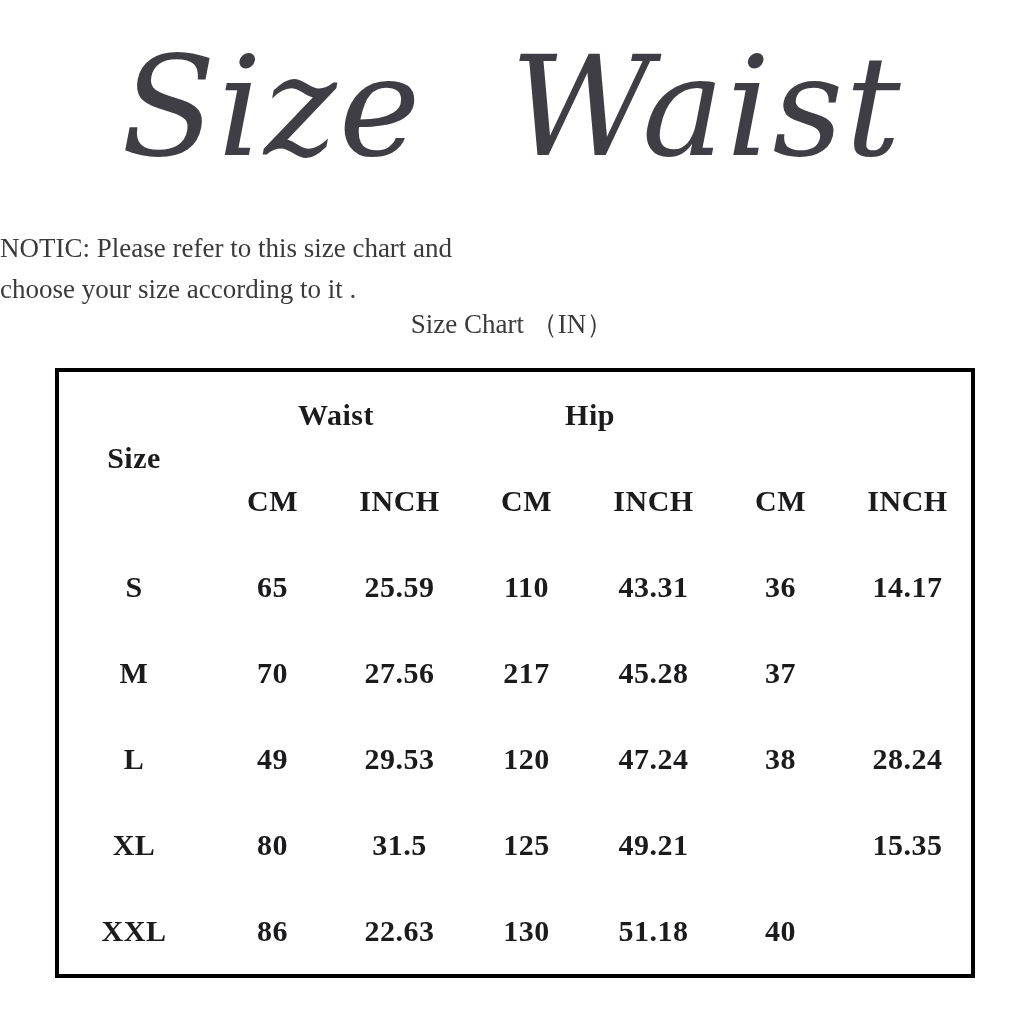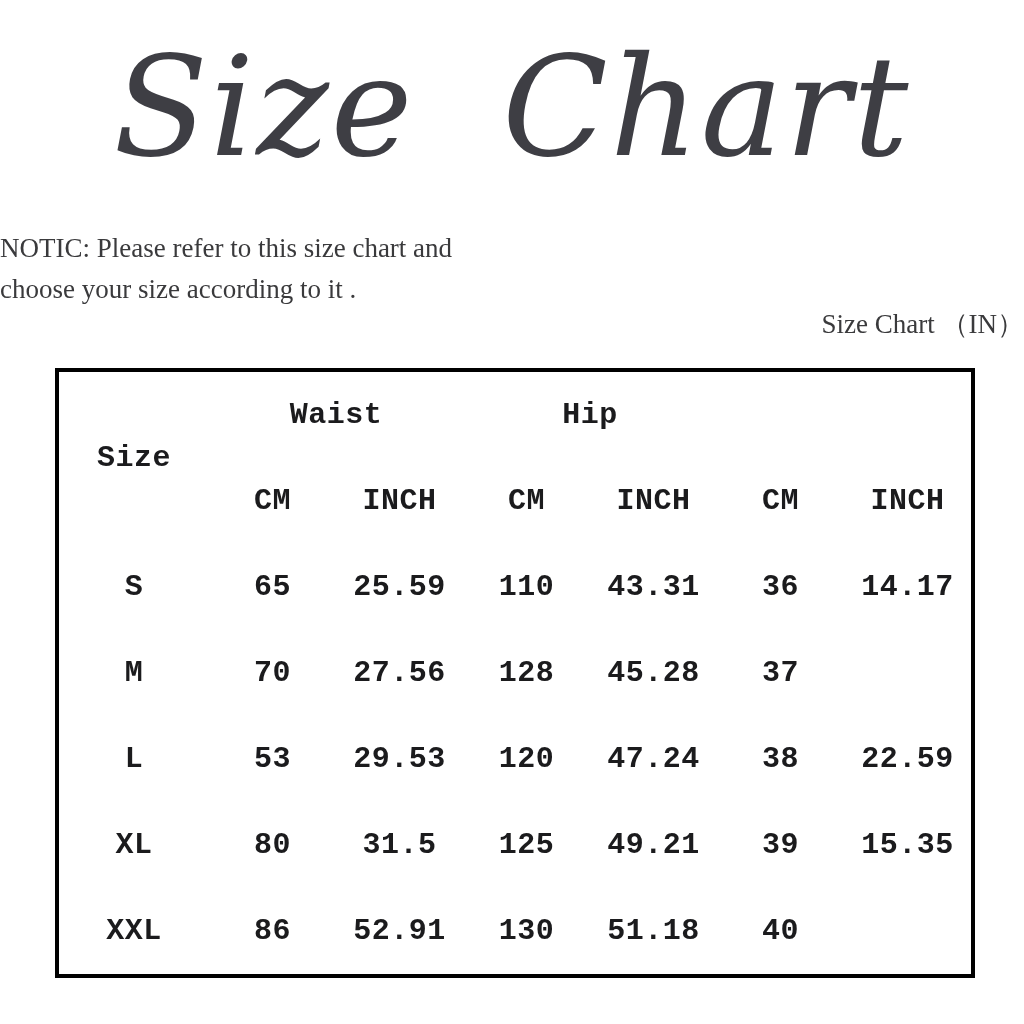--- a/index.html
+++ b/index.html
@@ -37,54 +37,54 @@
     font-family: "Liberation Serif", "DejaVu Serif", serif;
     font-size: 27px;
     line-height: 41px;
     color: #3a3a3c;
   }
   .subtitle {
     position: absolute;
     top: 306px;
     left: 0;
     width: 100%;
-    text-align: right;
+    text-align: center;
     font-family: "Liberation Serif", "DejaVu Serif", serif;
     font-size: 27px;
     color: #3a3a3c;
   }
   .size-table {
     position: absolute;
     left: 55px;
     top: 368px;
     width: 912px;
     height: 602px;
     border: 4px solid #000000;
     background: #ffffff;
     display: grid;
     grid-template-columns: 150px repeat(6, 1fr);
     grid-template-rows: repeat(7, 1fr);
   }
   .cell {
     display: flex;
     align-items: center;
     justify-content: center;
-    font-family: Liberation Mono, monospace;
+    font-family: Liberation Serif, serif;
     font-weight: bold;
     font-size: 30px;
     color: #1b1b1d;
     letter-spacing: 0.5px;
   }
 </style>
 </head>
 <body>
 
 <div class="canvas">
 
-  <div class="script-title">Size Chart</div>
+  <div class="script-title">Size Waist</div>
 
   <div class="notice">
     <div>NOTIC: Please refer to this size chart and</div>
     <div>choose your size according to it .</div>
   </div>
 
   <div class="subtitle">Size Chart （IN）</div>
 
   <div class="size-table">
 
@@ -102,41 +102,40 @@
     <div class="cell" style="grid-column:2;grid-row:3">65</div>
     <div class="cell" style="grid-column:3;grid-row:3">25.59</div>
     <div class="cell" style="grid-column:4;grid-row:3">110</div>
     <div class="cell" style="grid-column:5;grid-row:3">43.31</div>
     <div class="cell" style="grid-column:6;grid-row:3">36</div>
     <div class="cell" style="grid-column:7;grid-row:3">14.17</div>
 
     <div class="cell" style="grid-column:1;grid-row:4">M</div>
     <div class="cell" style="grid-column:2;grid-row:4">70</div>
     <div class="cell" style="grid-column:3;grid-row:4">27.56</div>
-    <div class="cell" style="grid-column:4;grid-row:4">128</div>
+    <div class="cell" style="grid-column:4;grid-row:4">217</div>
     <div class="cell" style="grid-column:5;grid-row:4">45.28</div>
     <div class="cell" style="grid-column:6;grid-row:4">37</div>
 
     <div class="cell" style="grid-column:1;grid-row:5">L</div>
-    <div class="cell" style="grid-column:2;grid-row:5">53</div>
+    <div class="cell" style="grid-column:2;grid-row:5">49</div>
     <div class="cell" style="grid-column:3;grid-row:5">29.53</div>
     <div class="cell" style="grid-column:4;grid-row:5">120</div>
     <div class="cell" style="grid-column:5;grid-row:5">47.24</div>
     <div class="cell" style="grid-column:6;grid-row:5">38</div>
-    <div class="cell" style="grid-column:7;grid-row:5">22.59</div>
+    <div class="cell" style="grid-column:7;grid-row:5">28.24</div>
 
     <div class="cell" style="grid-column:1;grid-row:6">XL</div>
     <div class="cell" style="grid-column:2;grid-row:6">80</div>
     <div class="cell" style="grid-column:3;grid-row:6">31.5</div>
     <div class="cell" style="grid-column:4;grid-row:6">125</div>
     <div class="cell" style="grid-column:5;grid-row:6">49.21</div>
-    <div class="cell" style="grid-column:6;grid-row:6">39</div>
     <div class="cell" style="grid-column:7;grid-row:6">15.35</div>
 
     <div class="cell" style="grid-column:1;grid-row:7">XXL</div>
     <div class="cell" style="grid-column:2;grid-row:7">86</div>
-    <div class="cell" style="grid-column:3;grid-row:7">52.91</div>
+    <div class="cell" style="grid-column:3;grid-row:7">22.63</div>
     <div class="cell" style="grid-column:4;grid-row:7">130</div>
     <div class="cell" style="grid-column:5;grid-row:7">51.18</div>
     <div class="cell" style="grid-column:6;grid-row:7">40</div>
   </div>
 
 </div>
 
 </body></html>

